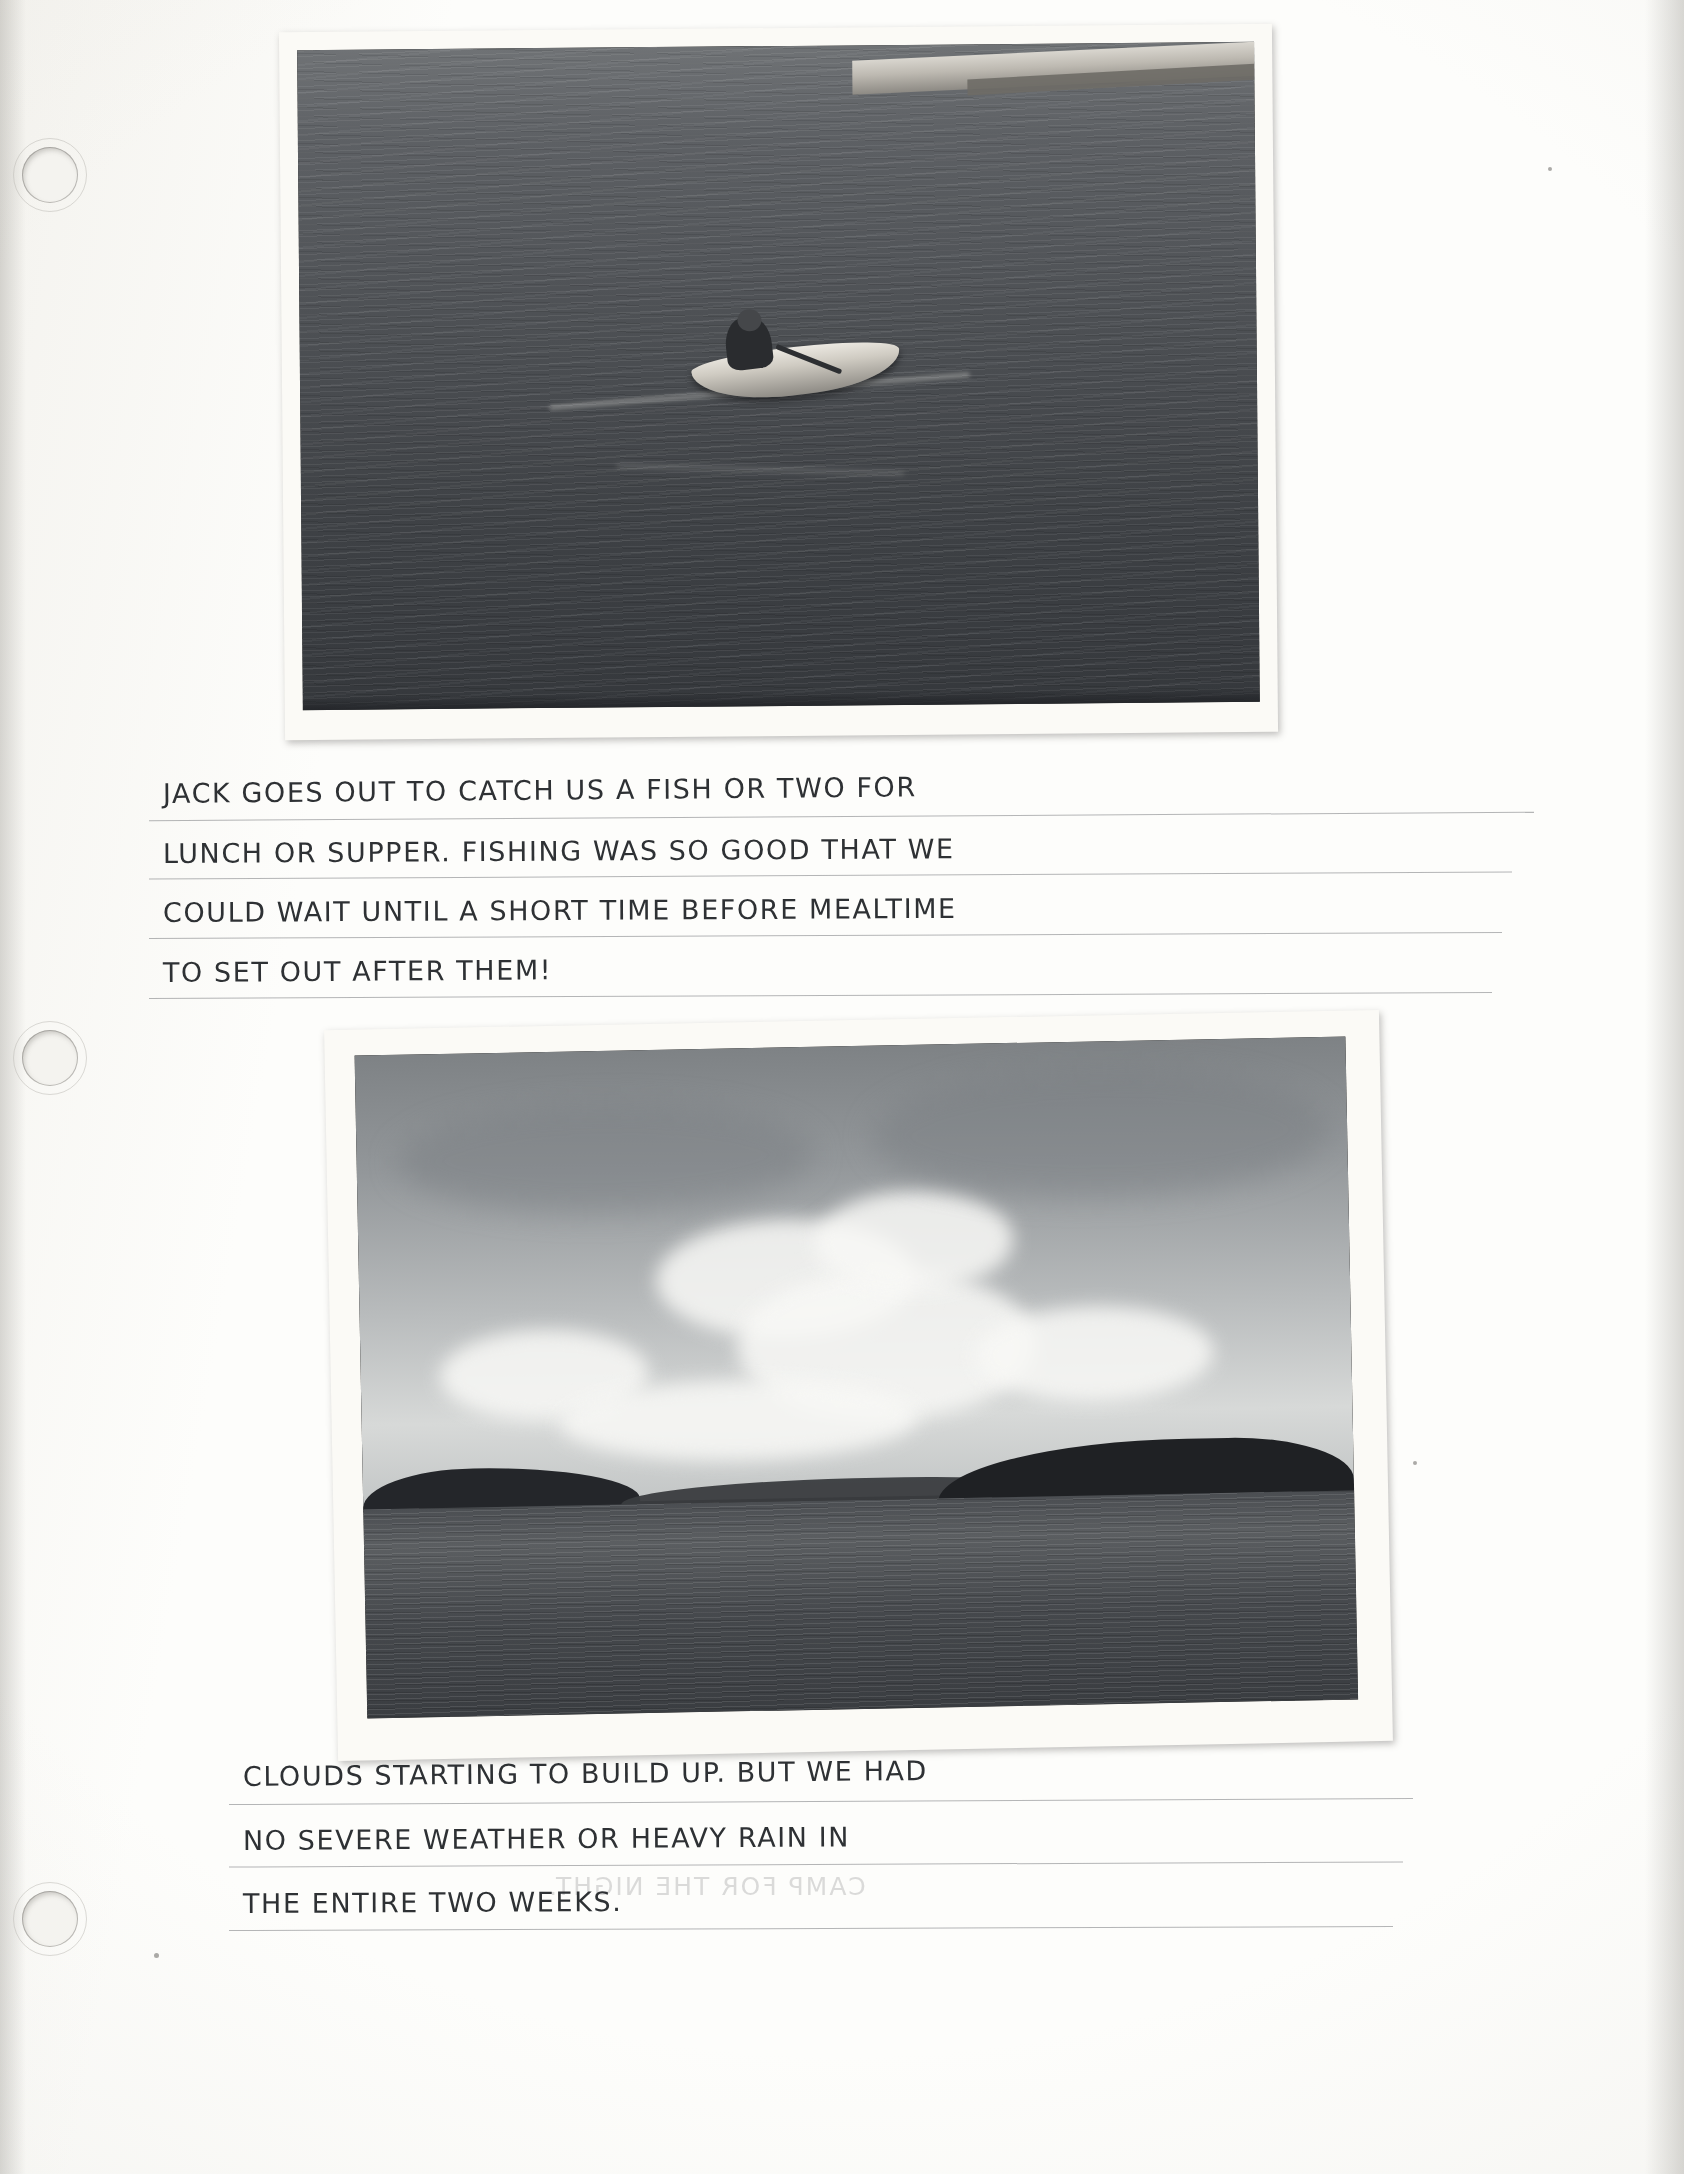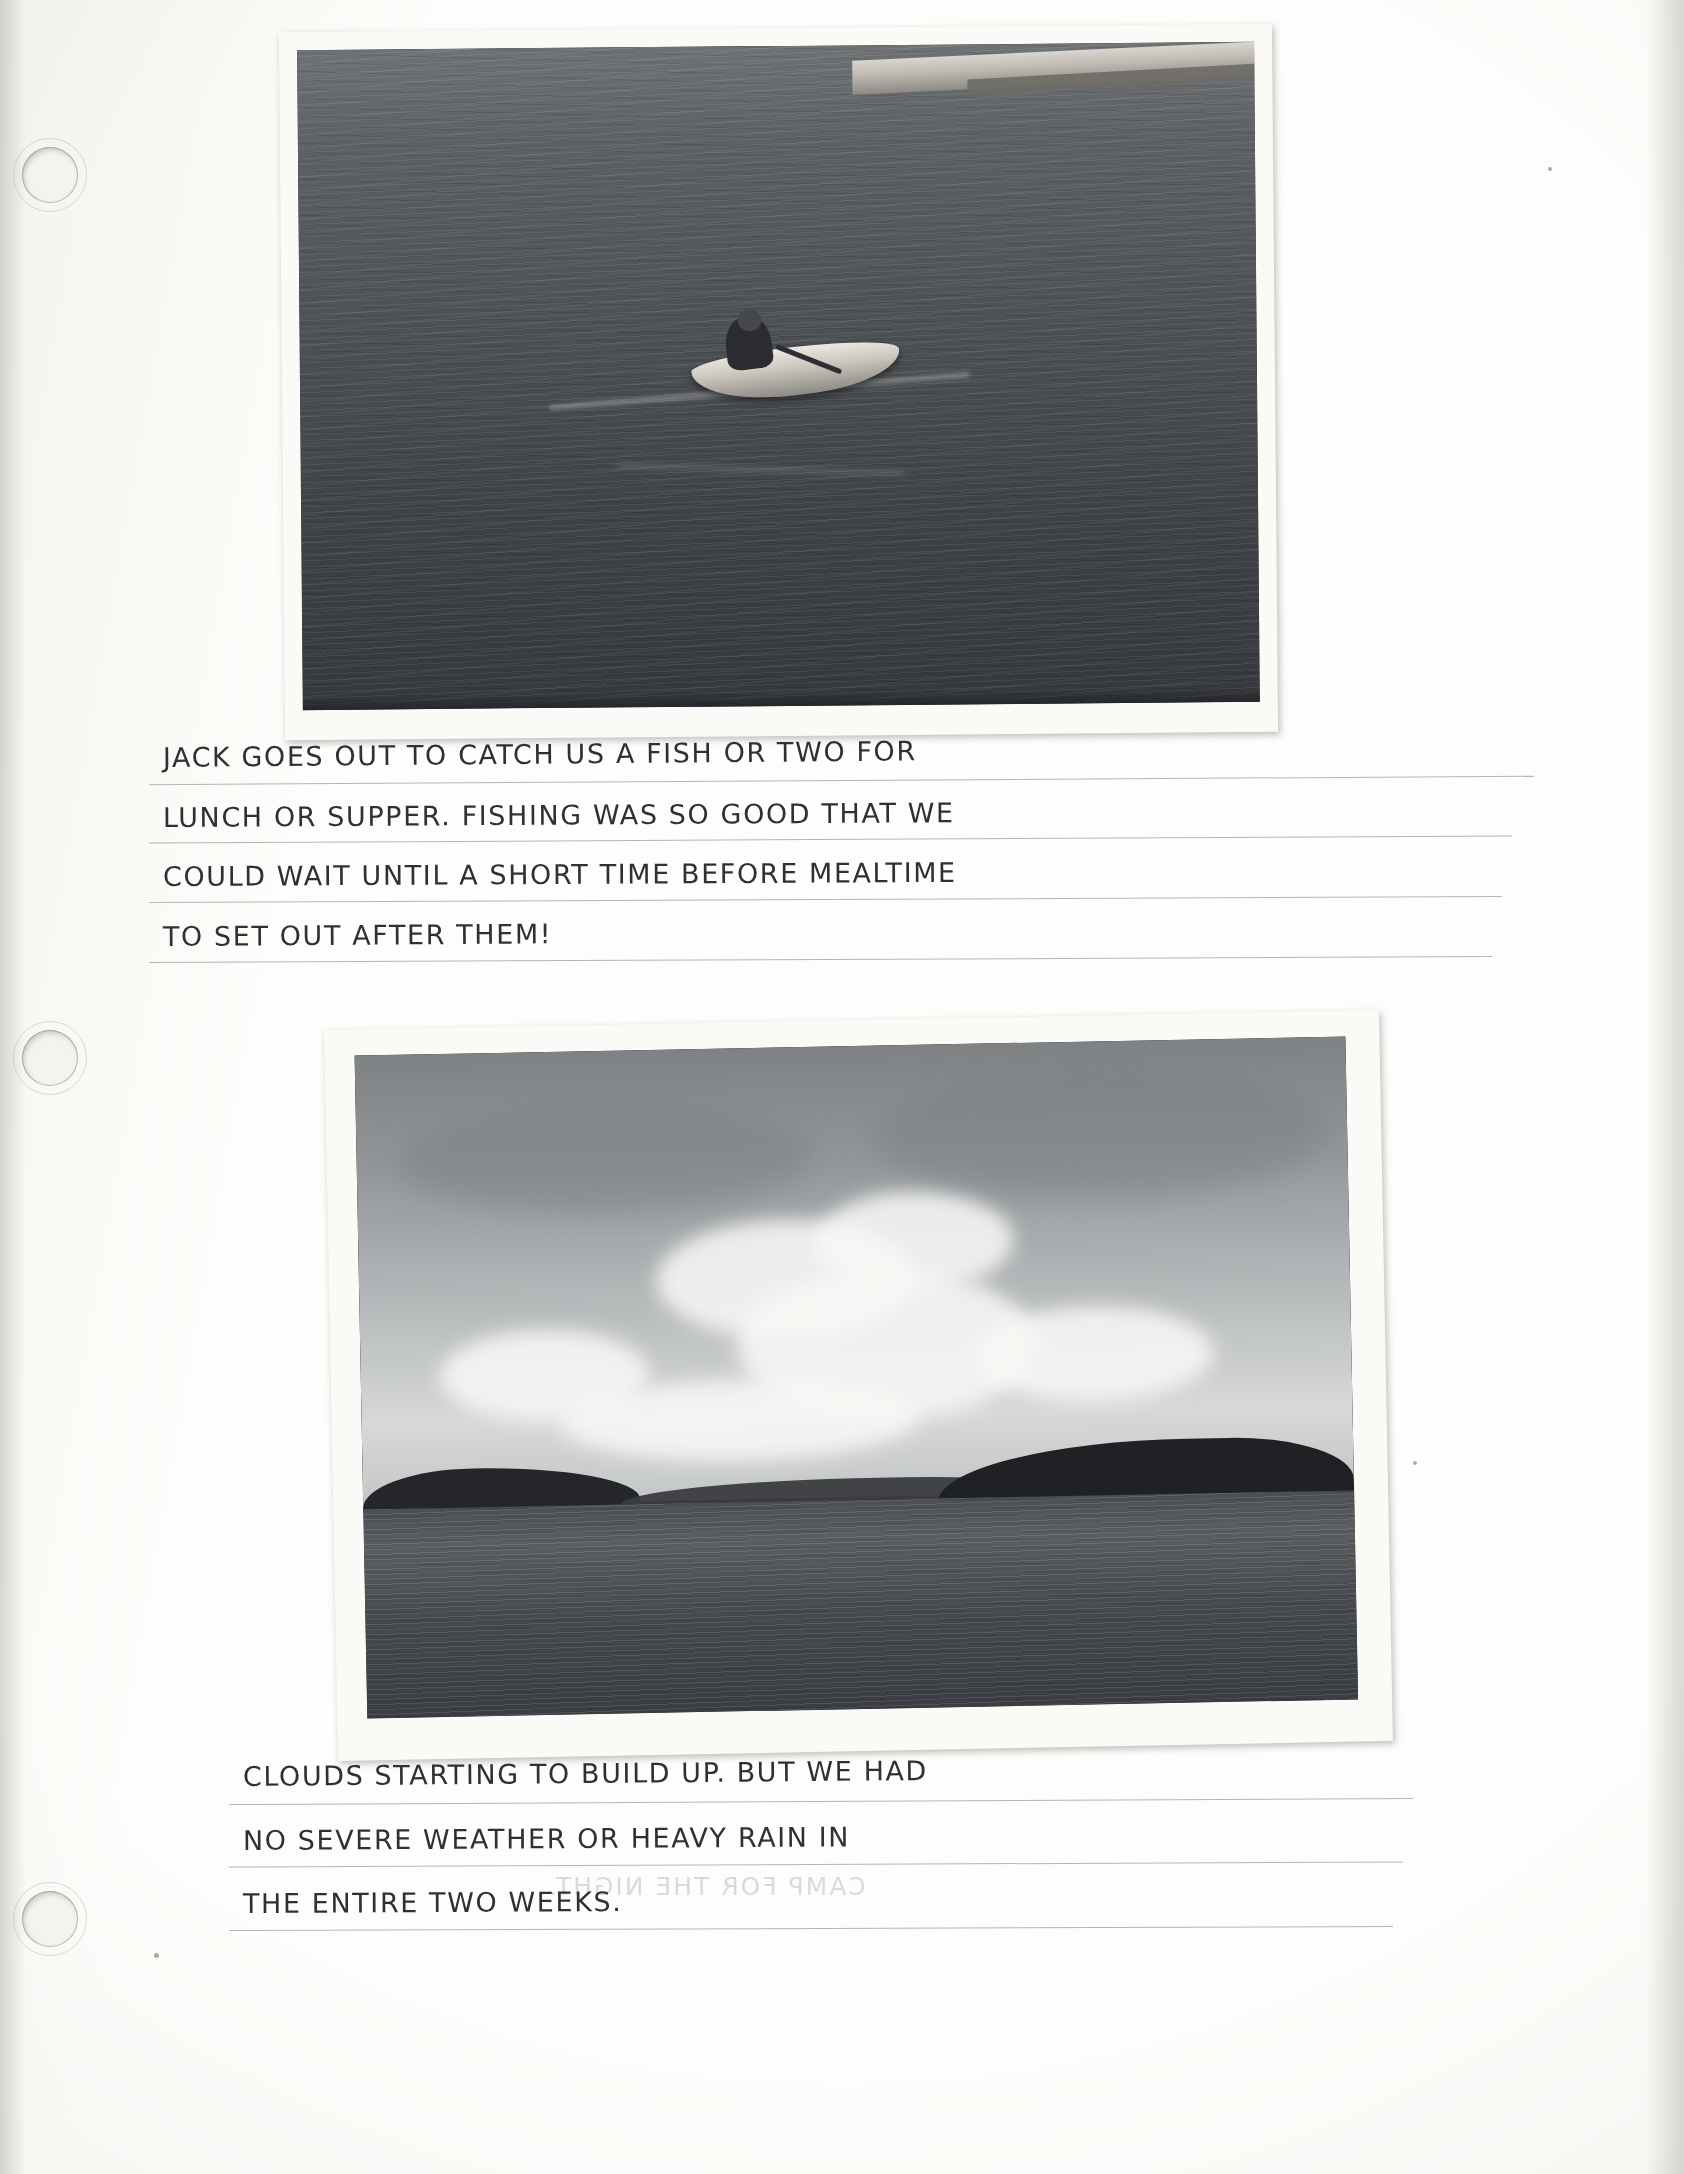--- a/index.html
+++ b/index.html
@@ -317,21 +317,21 @@
         <div class="canoe-rim"></div>
         <div class="canoe-hull"></div>
         <div class="paddler"></div>
         <div class="paddler-head"></div>
         <div class="paddle"></div>
       </div>
       <div class="p1-bottomband"></div>
     </div>
   </div>
 
-  <div class="caption-block" style="left:149px; top:736px; width:1393px; height:229px;">
+  <div class="caption-block" style="left:149px; top:772px; width:1393px; height:229px;">
     <div class="rule-line" style="top:44px;  width:1385px; transform: rotate(-0.35deg);"></div>
     <div class="rule-line" style="top:103px; width:1363px; transform: rotate(-0.3deg);"></div>
     <div class="rule-line" style="top:163px; width:1353px; transform: rotate(-0.25deg);"></div>
     <div class="rule-line" style="top:223px; width:1343px; transform: rotate(-0.25deg);"></div>
 
     <div class="hand l1" style="left:14px; top:6px;">JACK GOES OUT TO CATCH US A FISH OR TWO FOR</div>
     <div class="hand l2" style="left:14px; top:66px;">LUNCH OR SUPPER. FISHING WAS SO GOOD THAT WE</div>
     <div class="hand l3" style="left:14px; top:125px;">COULD WAIT UNTIL A SHORT TIME BEFORE MEALTIME</div>
     <div class="hand l4" style="left:14px; top:185px;">TO SET OUT AFTER THEM!</div>
   </div>

